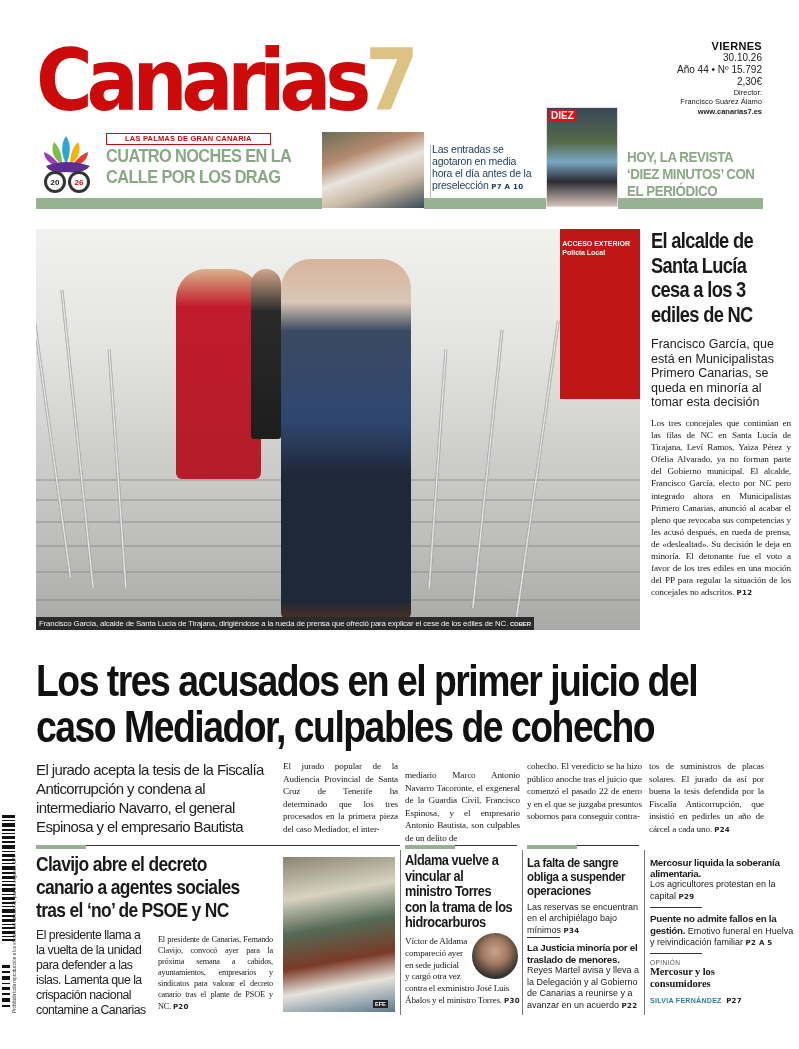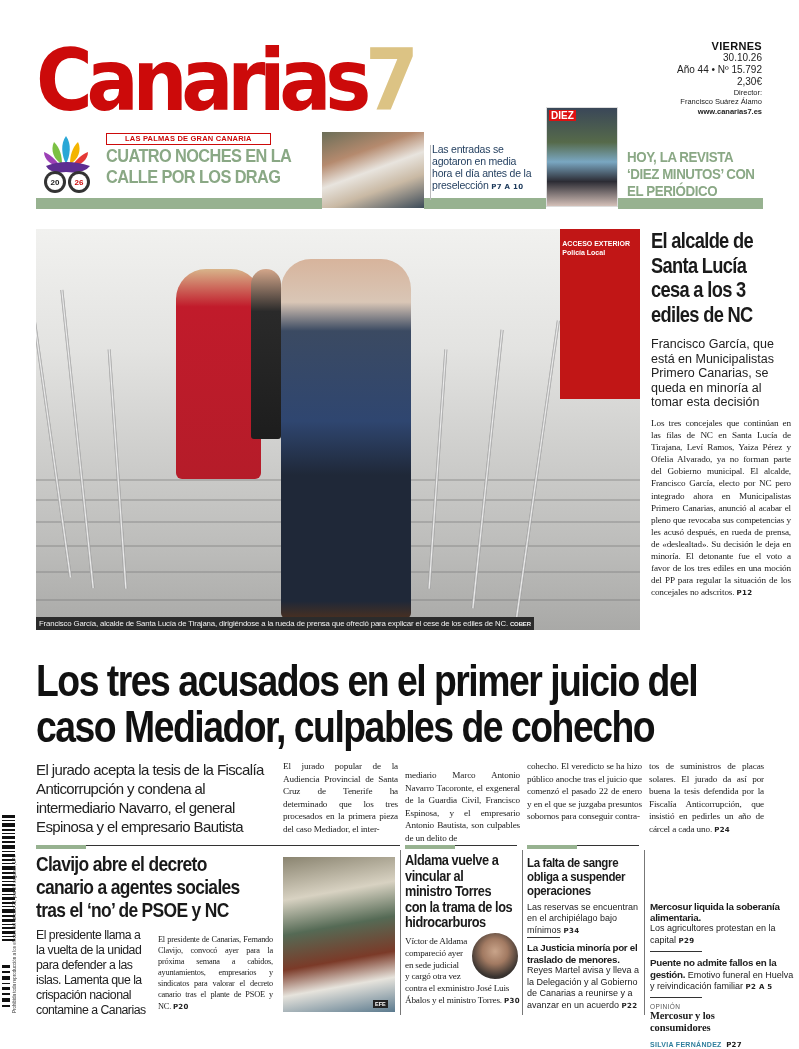--- a/index.html
+++ b/index.html
@@ -69,21 +69,21 @@
   .vline { width: 1px; background: #777; }
   #b2-head { left: 405px; top: 853px; font-size: 14.5px; line-height: 15.5px; font-weight: bold; letter-spacing: -0.5px; transform: scaleX(0.88); transform-origin: left top; white-space: nowrap; }
   #b2-body { left: 405px; top: 936px; width: 115px; font-size: 9.2px; line-height: 11.8px; color: #222; letter-spacing: -0.2px; }
   #b2-portrait { left: 470px; top: 931px; width: 50px; height: 50px; border-radius: 50%; background: radial-gradient(circle at 50% 40%,#c9a48a 0%,#a27a62 35%,#3a3430 70%,#222 100%); border: 2px solid #fff; }
   #b3-head { left: 527px; top: 856px; font-size: 12.5px; line-height: 14px; font-weight: bold; letter-spacing: -0.4px; white-space: nowrap; transform: scaleX(0.92); transform-origin: left top; }
   #b3-sub { left: 527px; top: 902px; width: 112px; font-size: 9px; line-height: 11.3px; color: #222; }
   #b3-sep { left: 527px; top: 937px; width: 33px; height: 1px; background: #333; }
   #b3b-head { left: 527px; top: 942px; font-size: 9.8px; line-height: 11.5px; font-weight: bold; letter-spacing: -0.3px; white-space: nowrap; }
   #b3b-sub { left: 527px; top: 965px; width: 115px; font-size: 9px; line-height: 11.6px; color: #222; }
   #b4 { left: 650px; top: 857px; width: 145px; }
-  #b4 .hd { font-size: 9.8px; line-height: 11.2px; font-weight: bold; letter-spacing: -0.3px; margin-top: 44px; }
+  #b4 .hd { font-size: 9.8px; line-height: 11.2px; font-weight: bold; letter-spacing: -0.3px; }
   #b4 .tx { font-size: 9px; line-height: 11.2px; color: #222; }
   #b4 .sep { width: 52px; height: 1px; background: #333; margin: 4px 0 5px; }
   #b4 .op-label { font-size: 6.5px; color: #555; letter-spacing: 0.4px; margin-top: 2px; }
   #b4 .op-title { font-family: "Liberation Serif", serif; font-size: 10.5px; line-height: 11.5px; font-weight: bold; letter-spacing: -0.1px; }
   #b4 .author { font-size: 7px; font-weight: bold; color: #2f7e9c; letter-spacing: 0.3px; }
 
   
   #barcode { left: 2px; top: 815px; width: 13px; height: 200px; }
   #legal { left: 12px; top: 818px; width: 12px; height: 195px; font-size: 4.5px; color: #333; writing-mode: vertical-rl; transform: rotate(180deg); white-space: nowrap; overflow: hidden; }
 </style>

